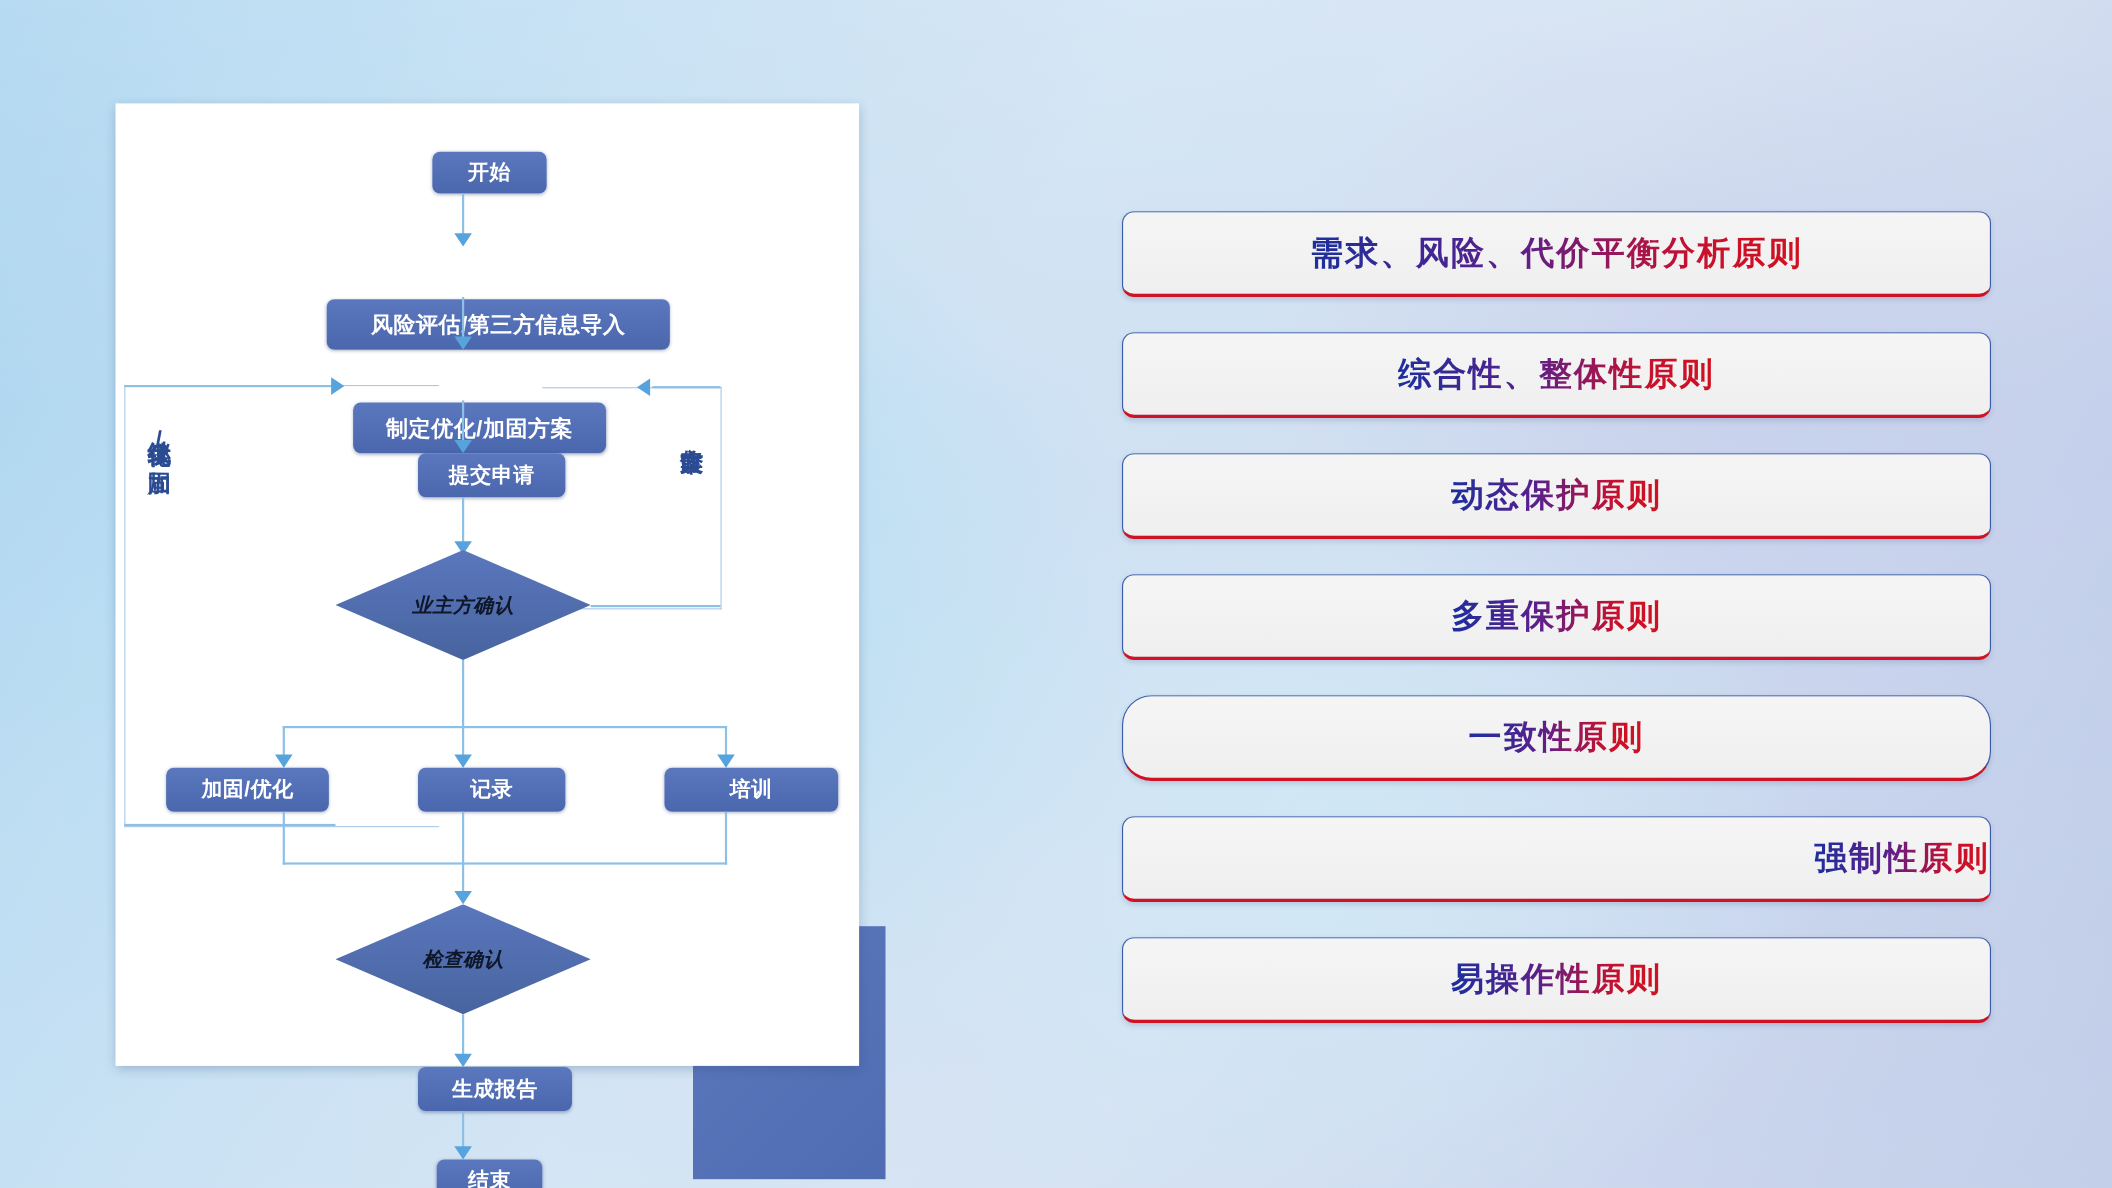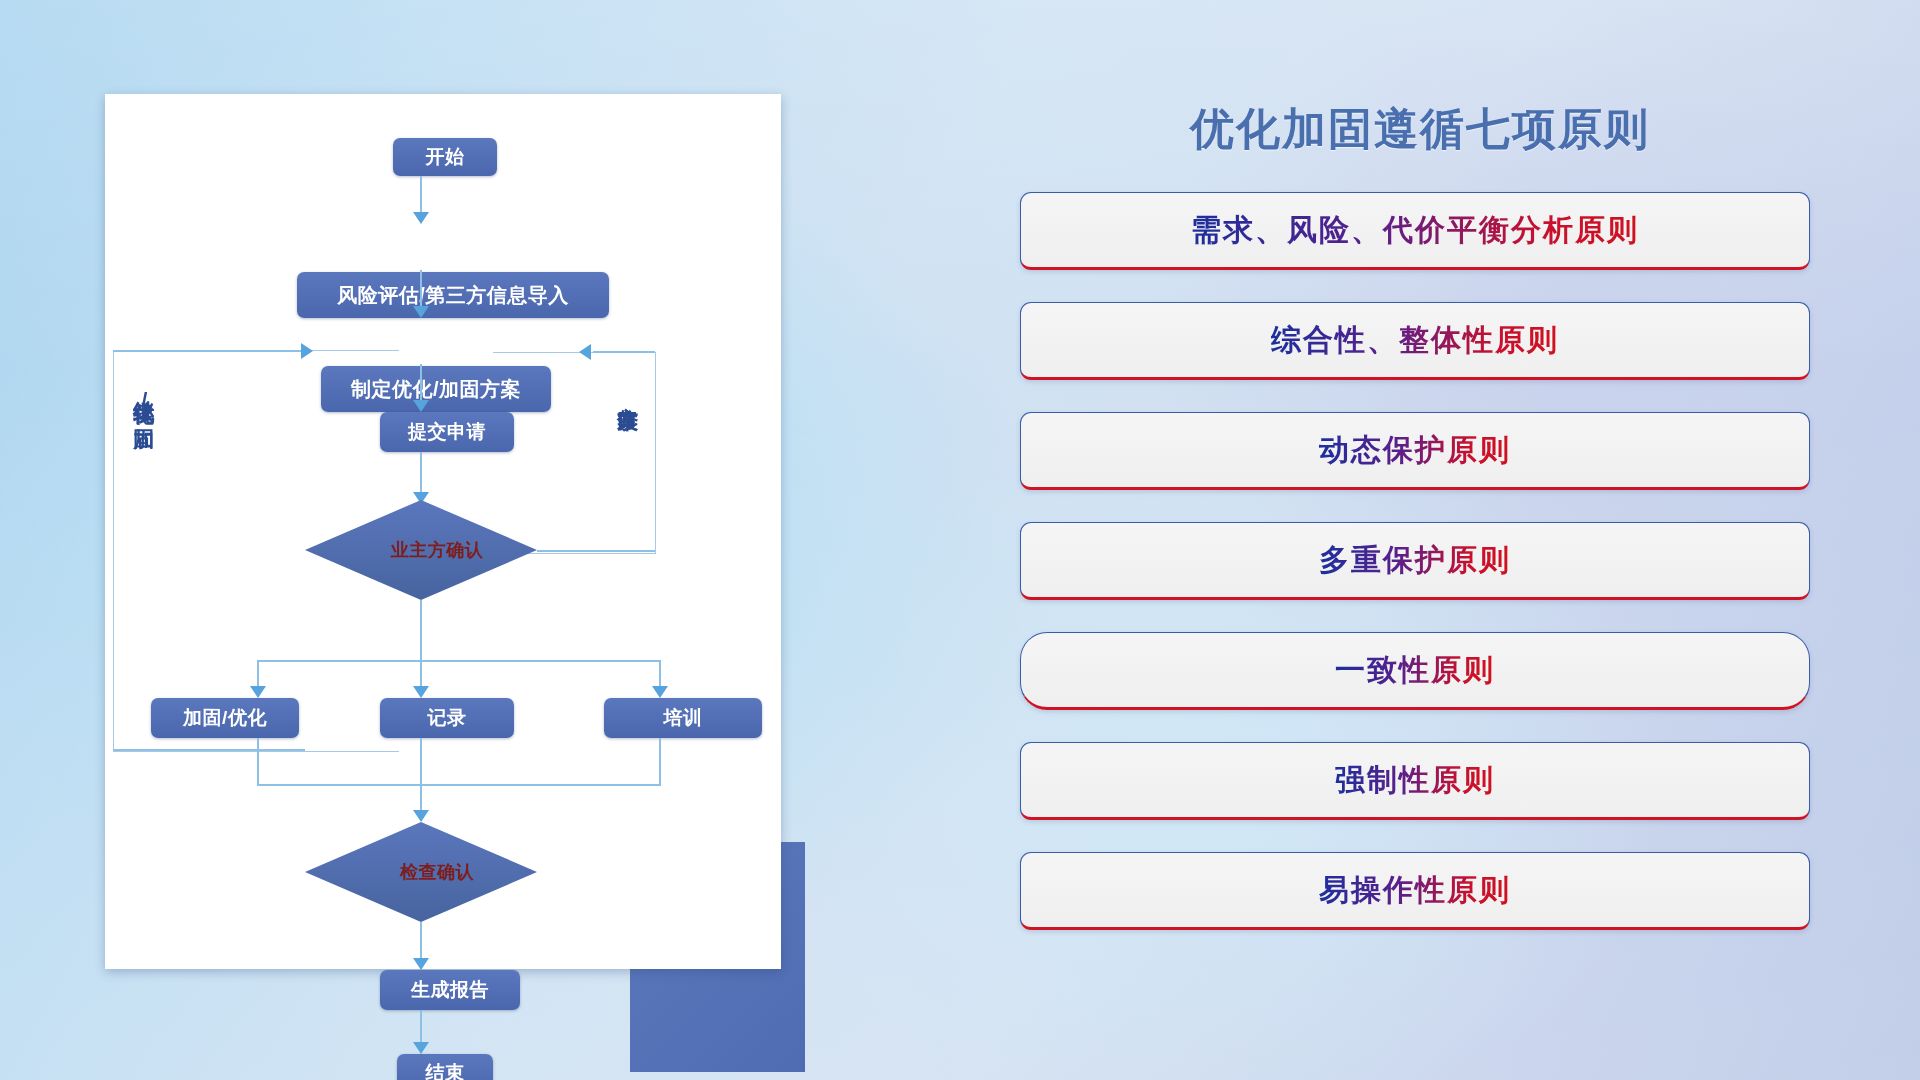--- a/index.html
+++ b/index.html
@@ -31,23 +31,23 @@
 
   .node{position:absolute;display:flex;align-items:center;justify-content:center;
       background:linear-gradient(180deg,#5b77bd 0%,#4a66ac 100%);
       color:#fff;border-radius:7px;font-weight:bold;letter-spacing:.5px;
       box-shadow:0 1px 3px rgba(40,60,110,.35);white-space:nowrap;}
   .node.small{font-size:19px;margin-left:24px;}
   .node.mid{font-size:20px;margin-top:48px;}
 
   .diamond{position:absolute;}
   .diamond svg{display:block;}
-  .diamond .dlabel{position:absolute;left:16px;top:0;width:100%;height:100%;
+  .diamond .dlabel{position:absolute;left:0;top:0;width:100%;height:100%;
       display:flex;align-items:center;justify-content:center;
-      color:#7f1d1d;font-size:18px;font-weight:bold;letter-spacing:.5px;}
+      color:#0f172a;font-size:18px;font-weight:bold;letter-spacing:.5px;font-style:italic;}
 
   .vlabel{position:absolute;writing-mode:vertical-rl;text-orientation:upright;
       color:#2b4c93;font-size:21px;font-weight:bold;line-height:1.04;letter-spacing:1px;}
 
   .ln{position:absolute;background:#8ec0e6;}
   .ln.v{width:2px;}
   .ln.h{height:2px;}
   .arw{position:absolute;width:0;height:0;}
   .arw.down{border-left:8px solid transparent;border-right:8px solid transparent;border-top:12px solid #56a3dd;}
   .arw.right{border-top:8px solid transparent;border-bottom:8px solid transparent;border-left:12px solid #56a3dd;}
@@ -163,36 +163,35 @@
 
     <div class="node small" style="left:251px;top:876px;width:140px;height:40px;">生成报告</div>
     <div class="ln v" style="left:315px;top:916px;height:38px;"></div>
     <div class="arw down" style="left:308px;top:948px;"></div>
 
     <div class="node small" style="left:268px;top:960px;width:96px;height:38px;">结束</div>
   </div>
 </div>
 
 <div id="right-panel">
-  <div id="rtitle">优化加固遵循七项原则</div>
 
   <div class="pcard" style="top:92px;">
     <span class="ptext">需求、风险、代价平衡分析原则</span>
   </div>
   <div class="pcard" style="top:202px;">
     <span class="ptext">综合性、整体性原则</span>
   </div>
   <div class="pcard" style="top:312px;">
     <span class="ptext">动态保护原则</span>
   </div>
   <div class="pcard" style="top:422px;">
     <span class="ptext">多重保护原则</span>
   </div>
   <div class="pcard" style="top:532px;border-radius:27px;">
     <span class="ptext">一致性原则</span>
   </div>
-  <div class="pcard" style="top:642px;">
+  <div class="pcard" style="top:642px;justify-content:flex-end;">
     <span class="ptext">强制性原则</span>
   </div>
   <div class="pcard" style="top:752px;">
     <span class="ptext">易操作性原则</span>
   </div>
 </div>
 
 </body></html>

